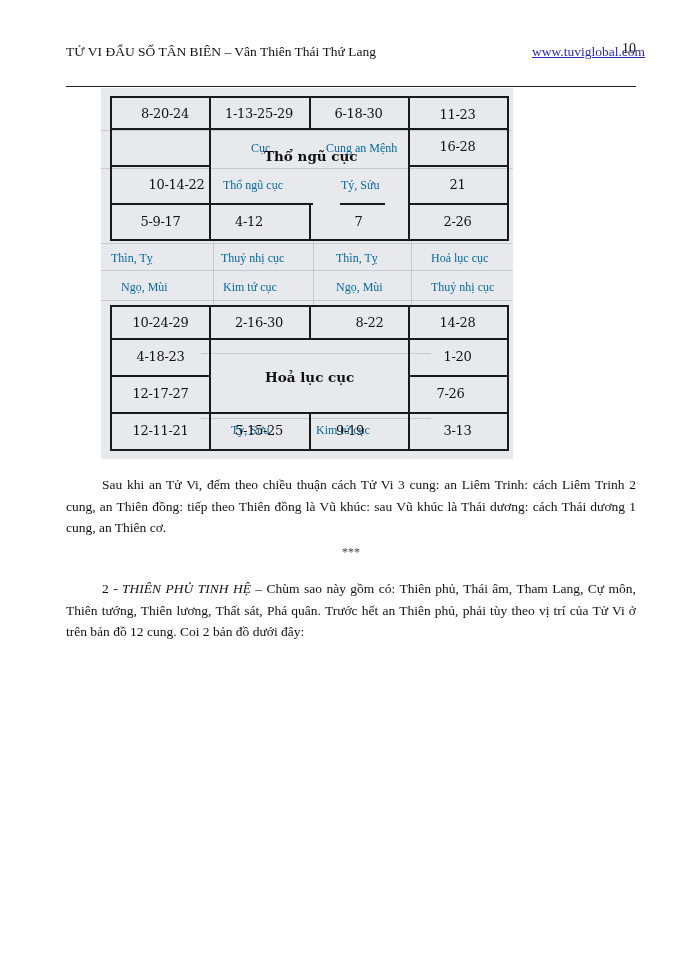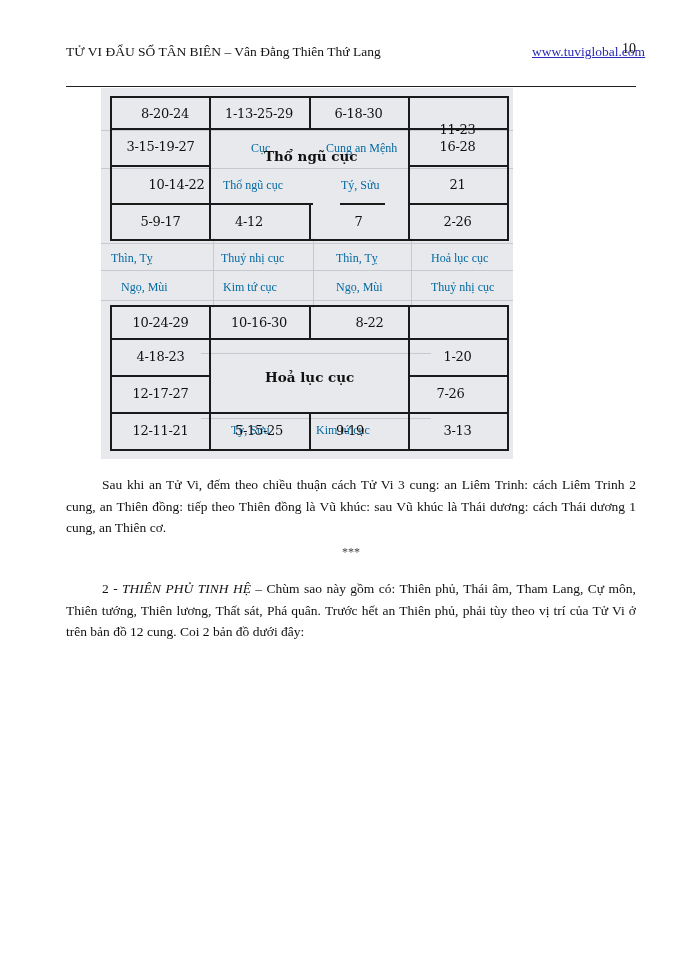--- a/index.html
+++ b/index.html
@@ -26,21 +26,21 @@
 
   .body-text { position: absolute; left: 66px; width: 570px; font-size: 13.5px; line-height: 21.5px; text-align: justify; }
   .body-text .indent { display: inline-block; width: 36px; }
   .stars { position: absolute; left: 66px; width: 570px; top: 545px; text-align: center; font-size: 12px; color: #444; }
   em { font-style: italic; margin-top: 7px; }
 </style>
 </head>
 <body>
 
 <div class="header">
-  <span class="title">TỬ VI ĐẨU SỐ TÂN BIÊN – Vân Đằng Thiên Thứ Lang</span>
+  <span class="title">TỬ VI ĐẨU SỐ TÂN BIÊN – Vân Thiên Thái Thứ Lang</span>
   <span class="link">www.tuviglobal.com</span>
   <span class="page">10</span>
 </div>
 <div class="rule"></div>
 
 <div class="scan">
 
   <div class="ghost-line" style="left:0;top:42px;width:412px;height:1px;"></div>
   <div class="ghost-line" style="left:0;top:80px;width:412px;height:1px;"></div>
   <div class="ghost-line" style="left:0;top:155px;width:412px;height:1px;"></div>
@@ -78,23 +78,22 @@
     <div class="hline" style="left:296px;top:105px;width:99px;"></div>
 
     <div class="vline" style="left:97px;top:0;height:141px;"></div>
     <div class="vline" style="left:197px;top:0;height:30px;"></div>
     <div class="vline" style="left:197px;top:105px;height:36px;"></div>
     <div class="vline" style="left:296px;top:0;height:141px;"></div>
 
     <div class="cell" style="left:0;top:0;width:106px;height:30px;">8-20-24</div>
     <div class="cell" style="left:97px;top:0;width:100px;height:30px;">1-13-25-29</div>
     <div class="cell" style="left:197px;top:0;width:99px;height:30px;">6-18-30</div>
-    <div class="cell" style="left:296px;top:16px;width:99px;height:30px;">11-23</div>
+    <div class="cell" style="left:296px;top:1px;width:99px;height:30px;">11-23</div>
 
-    <div class="cell" style="left:0;top:30px;width:97px;height:37px;">3-15-19-27</div>
     <div class="cell" style="left:0;top:67px;width:97px;height:38px;padding-left:32px;">10-14-22</div>
     <div class="cell" style="left:296px;top:30px;width:99px;height:37px;">16-28</div>
     <div class="cell" style="left:296px;top:67px;width:99px;height:38px;">21</div>
 
     <div class="grid-title" style="left:152px;top:50px;">Thổ ngũ cục</div>
 
     <div class="cell" style="left:0;top:105px;width:97px;height:36px;">5-9-17</div>
     <div class="cell" style="left:97px;top:105px;width:80px;height:36px;">4-12</div>
     <div class="cell" style="left:197px;top:105px;width:99px;height:36px;">7</div>
     <div class="cell" style="left:296px;top:105px;width:99px;height:36px;">2-26</div>
@@ -105,22 +104,23 @@
     <div class="hline" style="left:0;top:68px;width:97px;"></div>
     <div class="hline" style="left:296px;top:68px;width:99px;"></div>
     <div class="hline" style="left:0;top:105px;width:395px;"></div>
 
     <div class="vline" style="left:97px;top:0;height:142px;"></div>
     <div class="vline" style="left:197px;top:0;height:31px;"></div>
     <div class="vline" style="left:197px;top:105px;height:37px;"></div>
     <div class="vline" style="left:296px;top:0;height:142px;"></div>
 
     <div class="cell" style="left:0;top:0;width:97px;height:31px;">10-24-29</div>
-    <div class="cell" style="left:97px;top:0;width:100px;height:31px;">10-16-30</div>
+    <div class="cell" style="left:97px;top:0;width:100px;height:31px;">2-16-30</div>
     <div class="cell" style="left:197px;top:0;width:121px;height:31px;border-radius:13px;">8-22</div>
+    <div class="cell" style="left:296px;top:0;width:99px;height:31px;">14-28</div>
 
     <div class="cell" style="left:0;top:31px;width:97px;height:37px;">4-18-23</div>
     <div class="cell" style="left:0;top:68px;width:97px;height:37px;">12-17-27</div>
     <div class="cell" style="left:296px;top:31px;width:99px;height:37px;">1-20</div>
     <div class="cell" style="left:296px;top:68px;width:85px;height:37px;">7-26</div>
 
     <div class="grid-title" style="left:153px;top:62px;">Hoả lục cục</div>
 
     <div class="cell" style="left:0;top:105px;width:97px;height:37px;">12-11-21</div>
     <div class="cell" style="left:97px;top:105px;width:100px;height:37px;">5-15-25</div>

